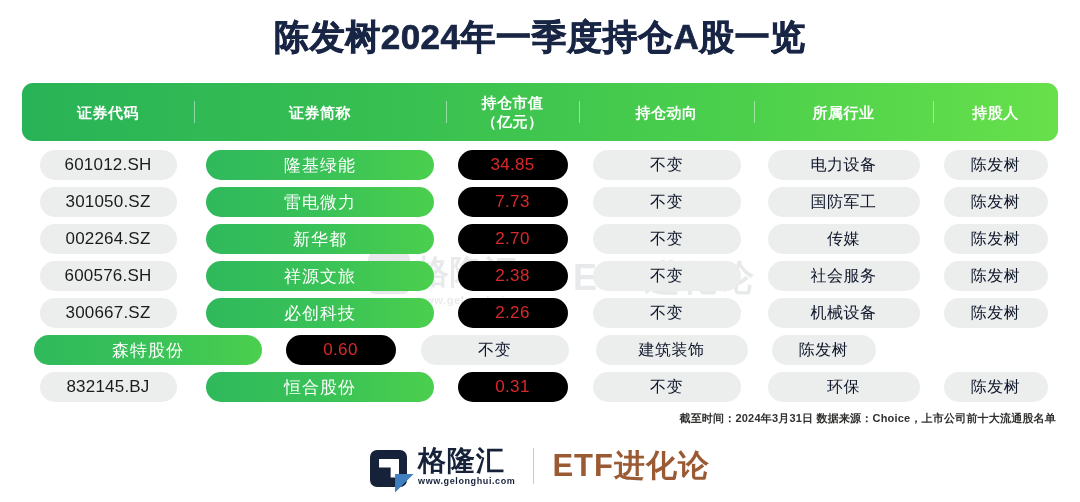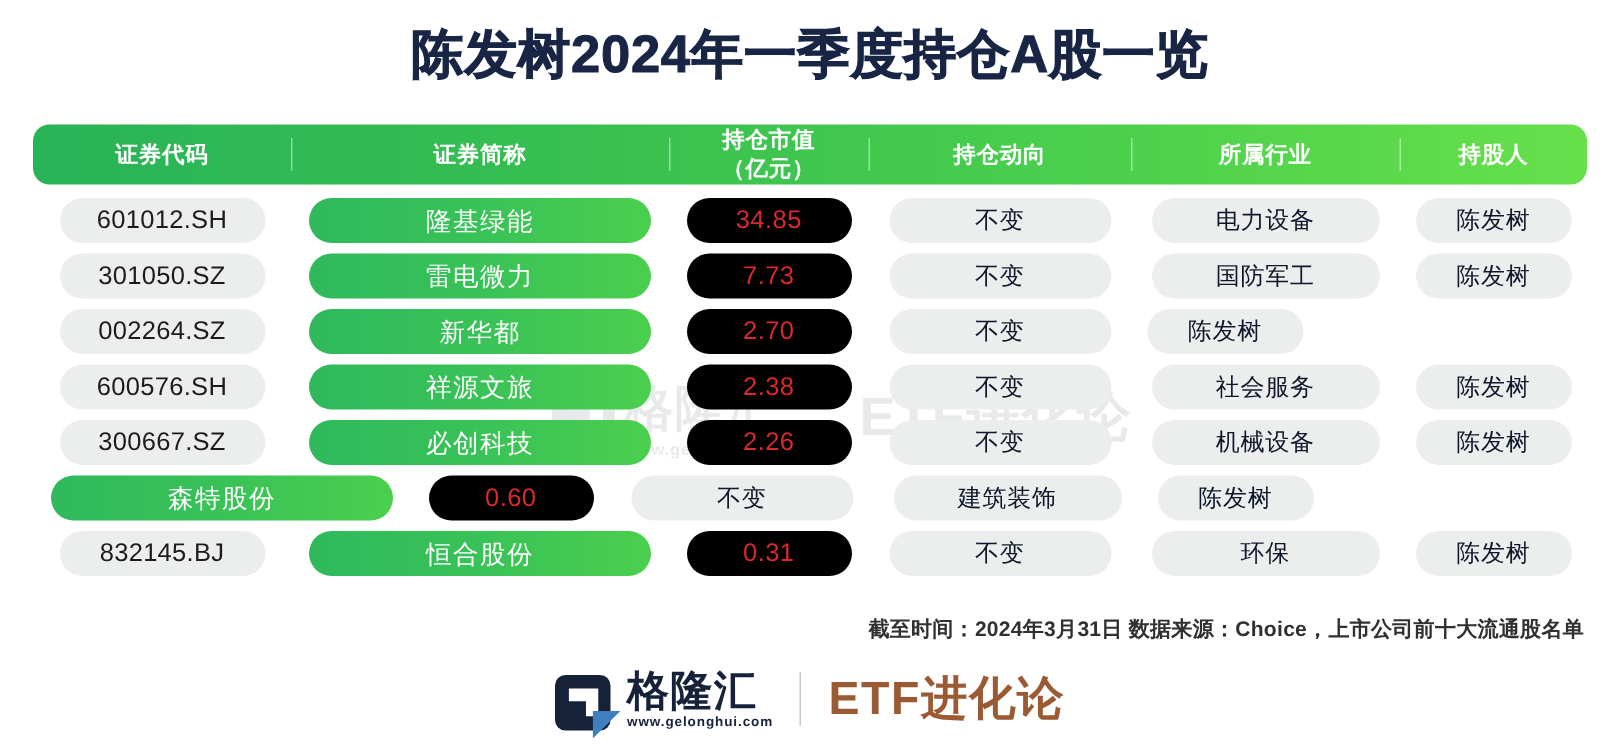--- a/index.html
+++ b/index.html
@@ -41,21 +41,21 @@
     letter-spacing:0.6px;font-weight:bold;
   }
   .wm-right{
     position:absolute;left:205px;top:6px;
     font-size:36px;font-weight:bold;color:#555c66;letter-spacing:1px;
   }
 
   
   .table{position:absolute;left:22px;top:83px;width:1036px;z-index:2;}
   .thead{
-    display:flex;align-items:center;height:40px;
+    display:flex;align-items:center;height:58px;
     background:linear-gradient(to right,#29b357 0%,#37bf51 35%,#4cd04c 70%,#67e04b 100%);
     border-radius:11px;
     color:#ffffff;
   }
   .th{
     position:relative;text-align:center;
     font-size:15px;font-weight:bold;line-height:19px;letter-spacing:0.5px;
   }
   .th .sub{display:block;}
   .th+.th::before{
@@ -96,21 +96,21 @@
   .pill-gray{
     background:#eceded;color:#0f172a;font-size:16px;letter-spacing:0.5px;
   }
   .pill-trend{width:148px;}
   .pill-industry{width:152px;}
   .pill-holder{width:104px;}
 
   
   .footnote{
     position:absolute;right:24px;top:411px;
-    font-size:14px;color:#30302f;font-weight:bold;letter-spacing:0.2px;
+    font-size:11px;color:#30302f;font-weight:bold;letter-spacing:0.2px;
     white-space:nowrap;
   }
 
   .brandbar{
     position:absolute;left:0;top:440px;width:1080px;height:52px;
     display:flex;align-items:center;justify-content:center;
   }
   .brand-gl{display:flex;align-items:flex-end;}
   .gl-mark{
     width:37px;height:37px;background:#16213a;border-radius:7px;
@@ -231,20 +231,23 @@
           </div>
         <div class="cell c1">
             <div class="pill pill-name">新华都</div>
           </div>
         <div class="cell c2">
             <div class="pill pill-value">2.70</div>
           </div>
         <div class="cell c3">
             <div class="pill pill-gray pill-trend">不变</div>
           </div>
+        <div class="cell c4">
+            <div class="pill pill-gray pill-industry">传媒</div>
+          </div>
         <div class="cell c5">
             <div class="pill pill-gray pill-holder">陈发树</div>
           </div>
       </div>
 
       <div class="row">
         <div class="cell c0">
             <div class="pill pill-code">600576.SH</div>
           </div>
         <div class="cell c1">

